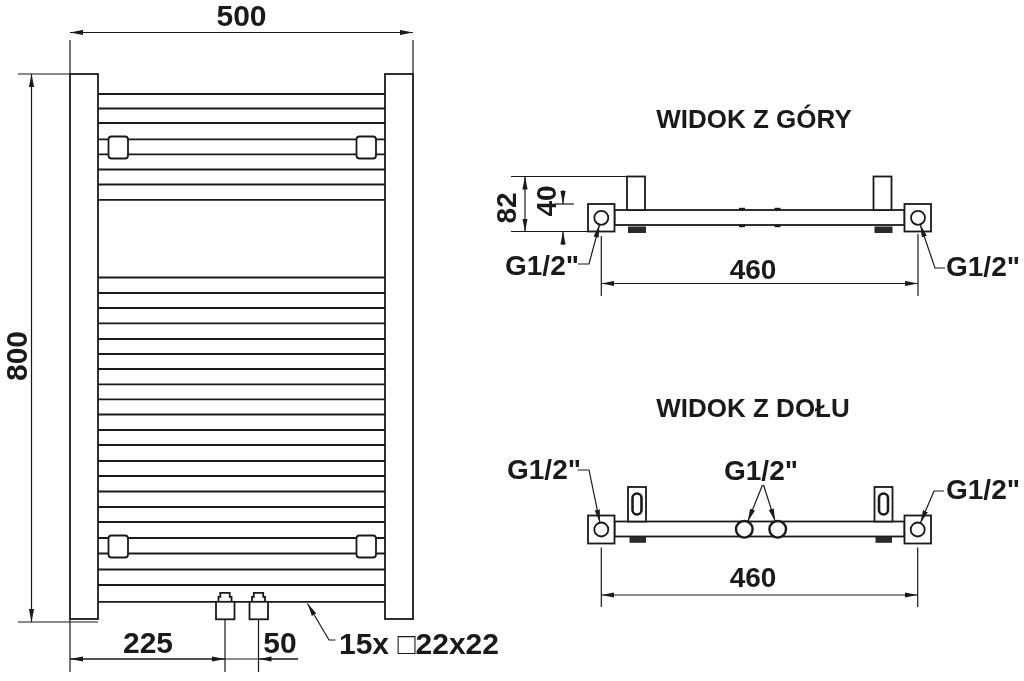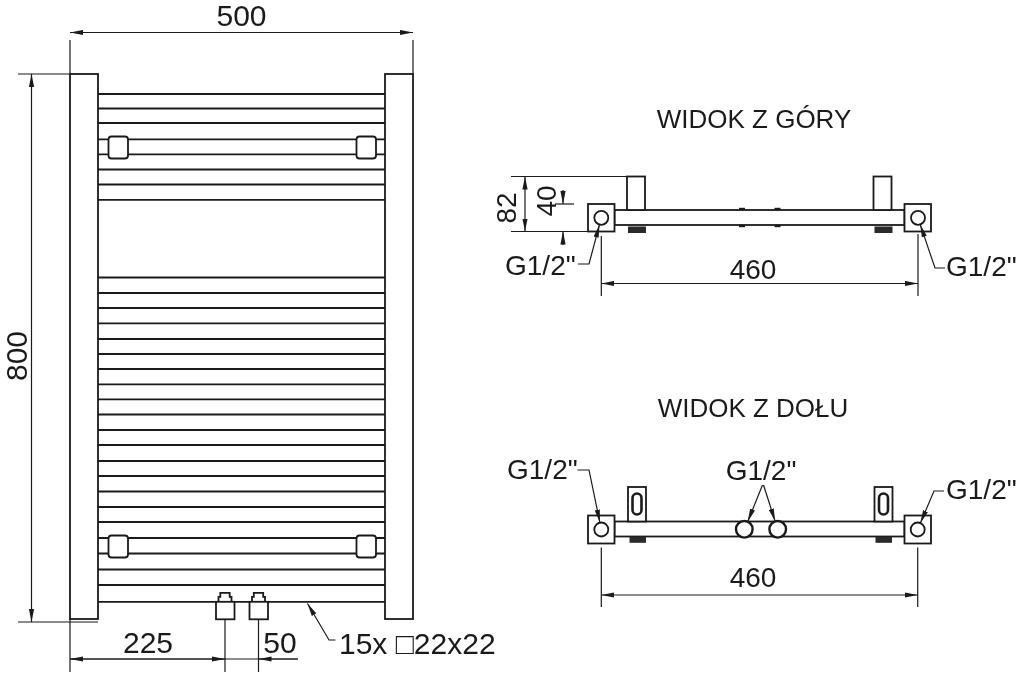--- a/index.html
+++ b/index.html
@@ -1,16 +1,16 @@
 <!DOCTYPE html>
 <html><head>
 <meta charset="utf-8">
 <style>
   html,body{margin:0;padding:0;background:#ffffff;}
-  .stage{width:1024px;height:672px;position:relative;background:#fff;overflow:hidden;}
+  .stage{width:1024px;height:672px;position:relative;background:#fff;overflow:hidden;font-weight:bold;}
   svg{display:block;}
   text{font-family:"Liberation Sans","DejaVu Sans",sans-serif;fill:#1a1a1a;}
   .obj{stroke:#1a1a1a;stroke-width:1.8;fill:none;}
   .objw{stroke:#1a1a1a;stroke-width:1.8;fill:#ffffff;}
   .thin{stroke:#1a1a1a;stroke-width:1.2;fill:none;}
   .fillDark{fill:#2a2a2a;stroke:none;}
   .dimtxt{font-size:30px;}
   .dimtxt2{font-size:28px;}
   .viewtitle{font-size:26px;}
 </style>

